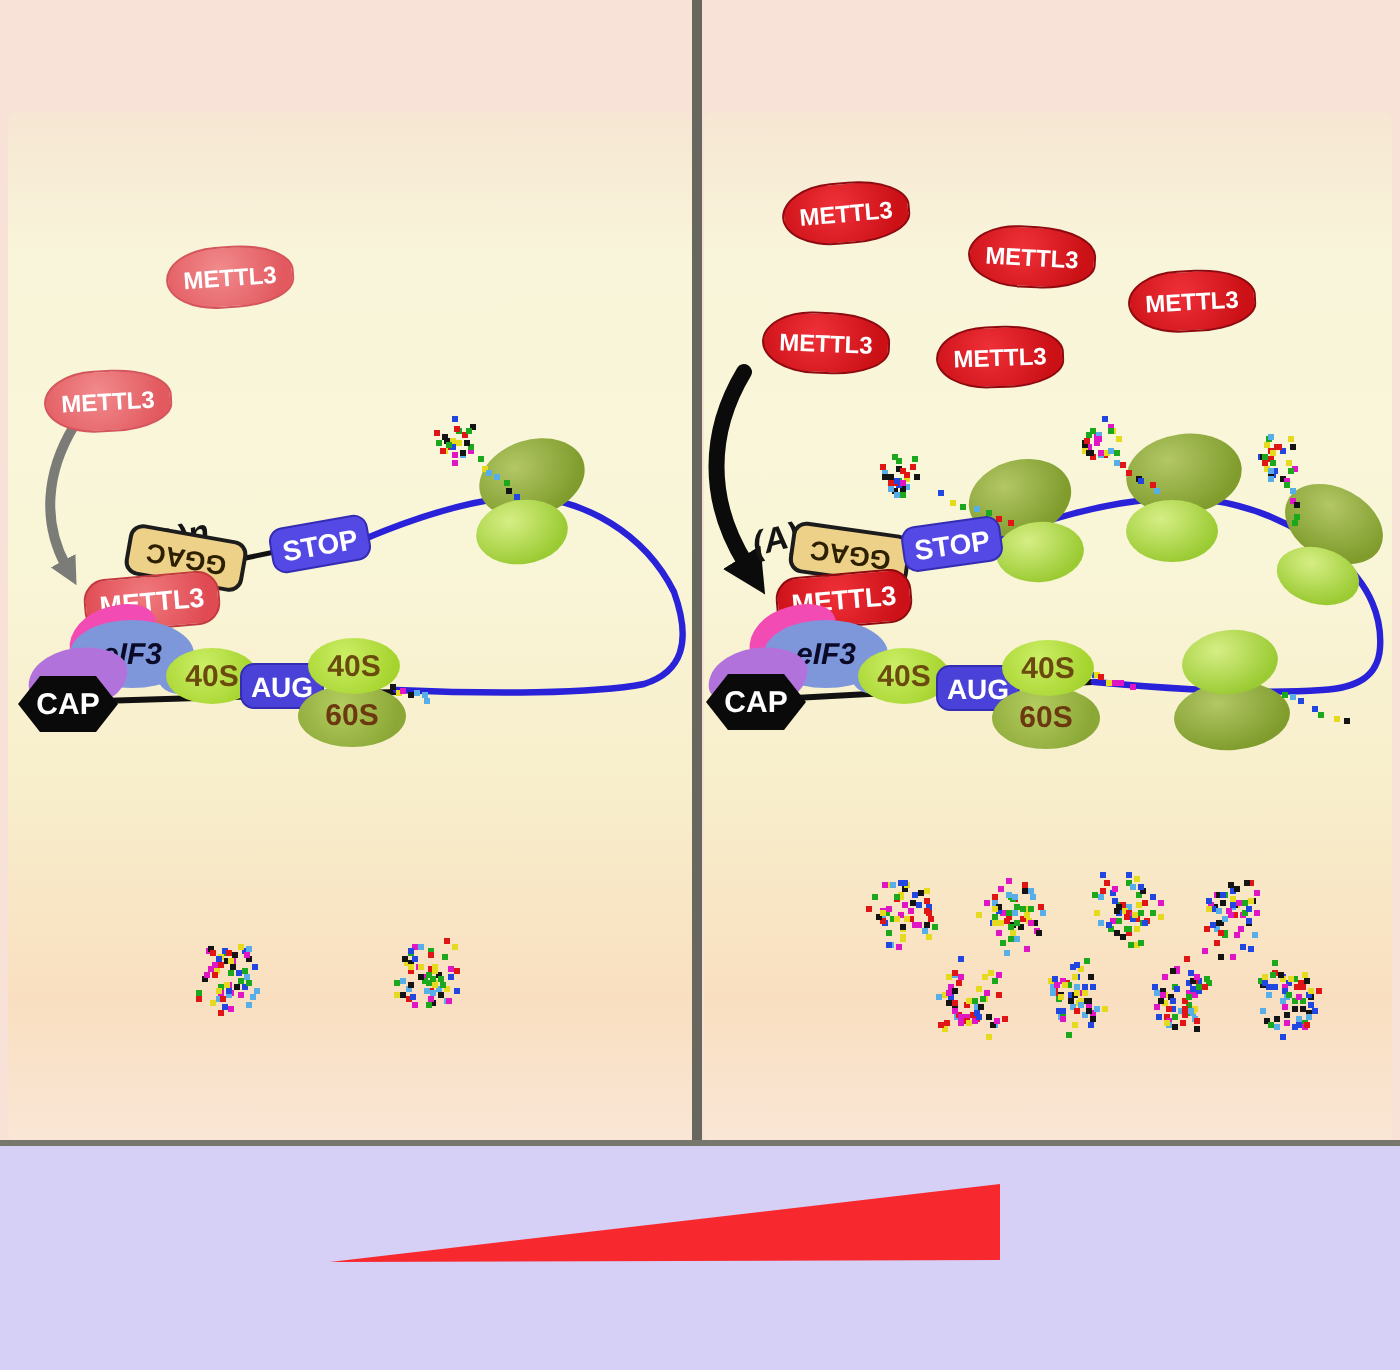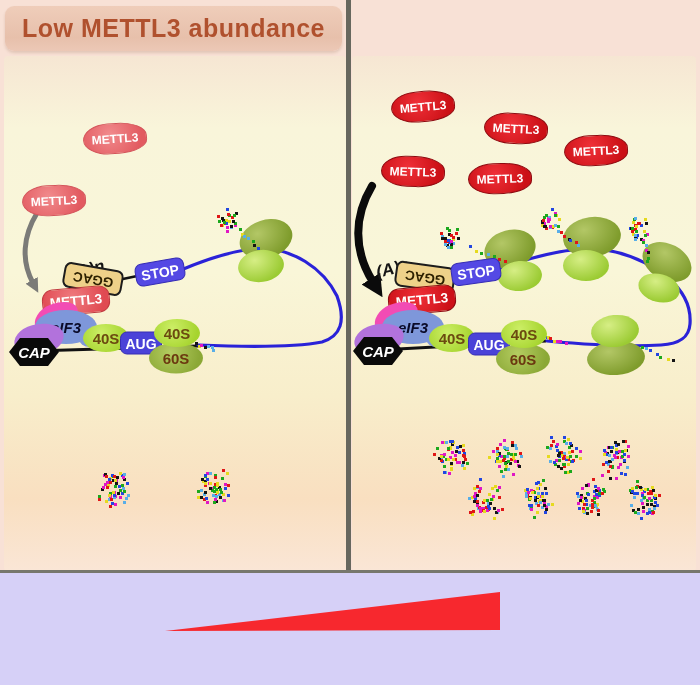--- a/index.html
+++ b/index.html
@@ -37,21 +37,21 @@
   .ggac{width:56px;height:22px;background:#eed189;color:#2c2000;font-size:13.5px;border:2px solid #1c1c1c;}
   .ggac span{display:inline-block;transform:rotate(180deg);}
   .mettl3box{width:66px;height:25px;border-radius:11px;color:#fff;font-size:13.5px;}
   .mettl3box.low{background:radial-gradient(circle at 45% 35%,#ef7a7e,#e04a52 80%);border:1.5px solid #c23a40;}
   .mettl3box.high{background:radial-gradient(circle at 45% 35%,#ef3038,#cc1118 80%);border:1.5px solid #8e0a10;}
   .ov{position:absolute;z-index:5;transform:translate(-50%,-50%);border-radius:50%;
       display:flex;align-items:center;justify-content:center;font-weight:700;}
   .s40{width:46px;height:28px;background:radial-gradient(circle at 40% 32%,#ccee66,#a6d42e 75%);color:#6b4a10;font-size:15px;}
   .s60{width:54px;height:31px;background:radial-gradient(circle at 40% 32%,#b4cc60,#8ba836 75%);color:#6b3810;font-size:15px;}
   .cap{width:50px;height:28px;background:#0a0a0a;color:#fff;font-size:15px;border-radius:0;
-       clip-path:polygon(22% 0,78% 0,100% 50%,78% 100%,22% 100%,0 50%);font-style:italic;}
+       clip-path:polygon(22% 0,78% 0,100% 50%,78% 100%,22% 100%,0 50%);}
   .eif3{width:62px;height:34px;background:#7e97da;color:#0a0a28;font-size:15px;font-style:italic;}
   .eif3::before{content:"";position:absolute;left:-5px;bottom:0px;width:20px;height:15px;border-radius:50%;background:#7e97da;}
   .eif3::after{content:"";position:absolute;right:-4px;bottom:-3px;width:22px;height:16px;border-radius:50%;background:#7e97da;}
   .blobM{width:46px;height:27px;background:#f24cb4;border-radius:47% 53% 55% 45%/60% 50% 50% 40%;}
   .blobP{width:50px;height:30px;background:#b272dc;border-radius:50% 50% 45% 55%/55% 45% 55% 45%;}
   .polya{position:absolute;z-index:5;transform:translate(-50%,-50%) rotate(-14deg);
          font-weight:700;font-style:italic;font-size:17px;color:#141414;white-space:nowrap;}
 
   
   .mettl3-free{position:absolute;z-index:4;width:62px;height:29px;display:flex;align-items:center;justify-content:center;
@@ -62,23 +62,20 @@
   .ribo.dark{background:radial-gradient(ellipse at 38% 30%,#b3c766,#7f9c2c 72%);}
   .ribo.light{background:radial-gradient(ellipse at 38% 30%,#d6ee85,#9bcb33 72%);}
   .pdot{position:absolute;z-index:4;width:3px;height:3px;}
   .grp{position:absolute;z-index:4;}
 </style>
 </head>
 <body>
 
 <div class="figure">
 
-  <div class="hdr left">
-    <span>Low METTL3 abundance</span>
-  </div>
 
   <div class="panel left"></div>
   <div class="panel right"></div>
   <div class="divider"></div>
 
   <svg class="lines" width="700" height="685" viewBox="0 0 700 685">
     <defs>
       <marker id="ah-gray" markerUnits="userSpaceOnUse" markerWidth="14" markerHeight="14" refX="3" refY="7" orient="auto">
           <path d="M0,0 L14,7 L0,14 z" fill="#7b7b78"></path>
         </marker>

